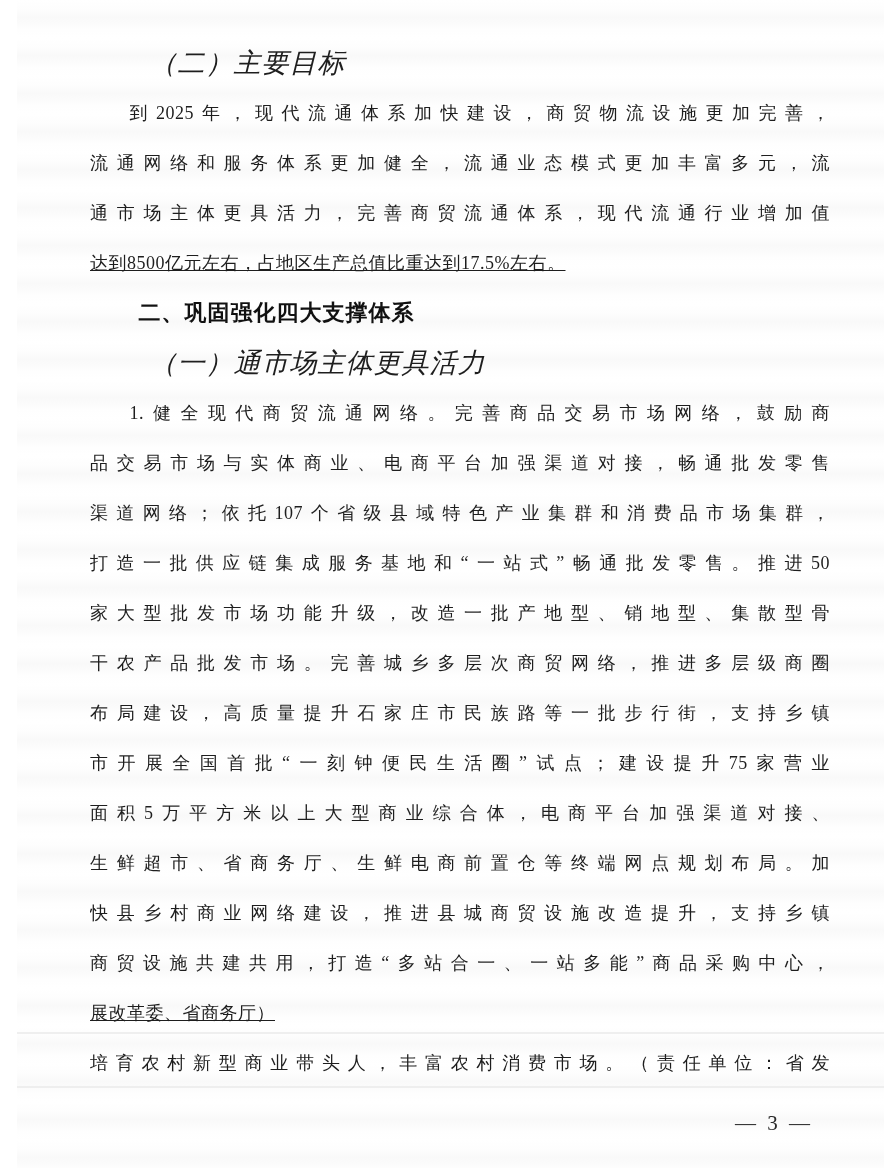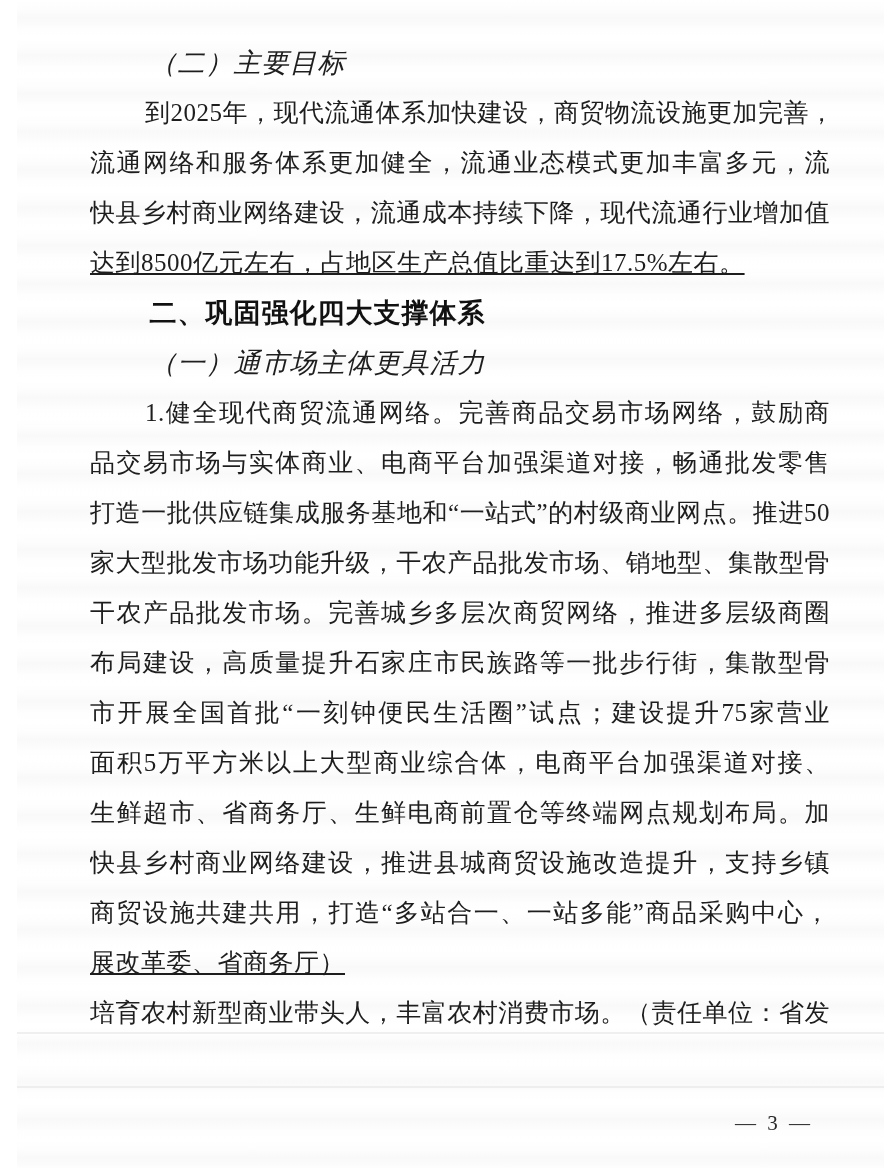--- a/index.html
+++ b/index.html
@@ -42,21 +42,21 @@
 
   .content {
     position: absolute;
     top: 38px;
     left: 73px;
     width: 740px;
   }
   .line {
     height: 50px;
     line-height: 50px;
-    font-size: 25px;
+    font-size: 18px;
     letter-spacing: 0.5px;
     overflow: hidden;
     text-align: justify;
     text-justify: inter-character;
     text-align-last: justify;
     white-space: nowrap;
   }
   .end {
     text-align-last: left;
     text-decoration: underline;
@@ -66,21 +66,21 @@
   }
   .h-kai {
     font-style: italic;
     font-size: 27px;
     text-align-last: left;
     letter-spacing: 1px;
   }
   .h-bold {
     font-family: Liberation Sans, sans-serif;
     font-weight: 700;
-    font-size: 27px;
+    font-size: 22px;
     color: #111111;
     text-align-last: left;
     letter-spacing: 1px;
   }
   .page-number {
     position: absolute;
     top: 1106px;
     right: 88px;
     font-size: 21px;
     line-height: 34px;
@@ -94,30 +94,31 @@
 
 <div class="page">
 
   <div class="scanline scanline-1"></div>
   <div class="scanline scanline-2"></div>
 
   <div class="content">
     <div class="line h-kai ind">（二）主要目标</div>
     <div class="line ind">到2025年，现代流通体系加快建设，商贸物流设施更加完善，</div>
     <div class="line">流通网络和服务体系更加健全，流通业态模式更加丰富多元，流</div>
-    <div class="line">快县乡村商业网络建设，流通成本持续下降，现代流通行业增加值</div>
+    <div class="line">通市场主体更具活力，完善商贸流通体系，现代流通行业增加值</div>
     <div class="line end">达到8500亿元左右，占地区生产总值比重达到17.5%左右。</div>
     <div class="line h-bold ind">二、巩固强化四大支撑体系</div>
     <div class="line h-kai ind">（一）通市场主体更具活力</div>
     <div class="line ind">1.健全现代商贸流通网络。完善商品交易市场网络，鼓励商</div>
     <div class="line">品交易市场与实体商业、电商平台加强渠道对接，畅通批发零售</div>
-    <div class="line">打造一批供应链集成服务基地和“一站式”的村级商业网点。推进50</div>
-    <div class="line">家大型批发市场功能升级，干农产品批发市场、销地型、集散型骨</div>
+    <div class="line">渠道网络；依托107个省级县域特色产业集群和消费品市场集群，</div>
+    <div class="line">打造一批供应链集成服务基地和“一站式”畅通批发零售。推进50</div>
+    <div class="line">家大型批发市场功能升级，改造一批产地型、销地型、集散型骨</div>
     <div class="line">干农产品批发市场。完善城乡多层次商贸网络，推进多层级商圈</div>
-    <div class="line">布局建设，高质量提升石家庄市民族路等一批步行街，集散型骨</div>
+    <div class="line">布局建设，高质量提升石家庄市民族路等一批步行街，支持乡镇</div>
     <div class="line">市开展全国首批“一刻钟便民生活圈”试点；建设提升75家营业</div>
     <div class="line">面积5万平方米以上大型商业综合体，电商平台加强渠道对接、</div>
     <div class="line">生鲜超市、省商务厅、生鲜电商前置仓等终端网点规划布局。加</div>
     <div class="line">快县乡村商业网络建设，推进县城商贸设施改造提升，支持乡镇</div>
     <div class="line">商贸设施共建共用，打造“多站合一、一站多能”商品采购中心，</div>
     <div class="line end">展改革委、省商务厅）</div>
     <div class="line">培育农村新型商业带头人，丰富农村消费市场。（责任单位：省发</div>
   </div>
 
   <div class="page-number">— 3 —</div>

